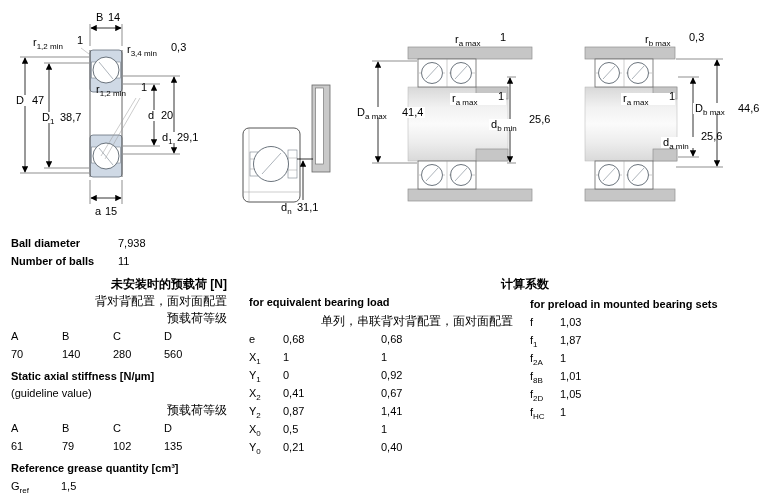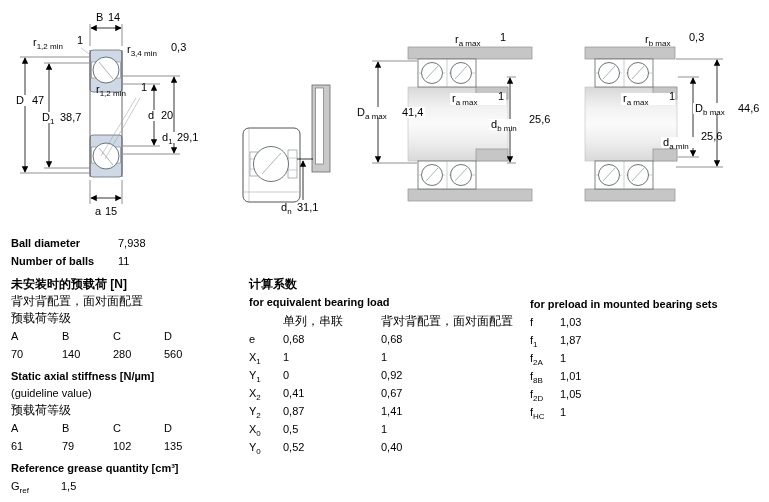--- a/index.html
+++ b/index.html
@@ -17,21 +17,21 @@
   .slash{stroke:#8a949e;stroke-width:0.7;}
   .housing{fill:#c6c6c6;stroke:#909090;stroke-width:0.7;}
   .pairbox{fill:#fff;stroke:#666;stroke-width:0.8;}
   .bgw{fill:#fff;}
   
   .col{position:absolute;line-height:18px;}
   .col-left{left:11px;top:234px;width:216px;}
   .col-mid{left:228px;top:276px;width:300px;margin-left:21px;}
   .col-right{left:530px;top:295px;width:239px;}
   .b{font-weight:bold;}
-  .zh{font-size:12px;line-height:17px;}
+  .zh{font-size:12px;line-height:17px;text-align:right;}
   .kv{display:flex;align-items:baseline;}
   .kv .k{width:107px;}
   .kv.grease .k{width:50px;}
   .g4{display:flex;}
   .g4 span{width:51px;}
   sub{font-size:8px;line-height:0;}
   .sp6{height:6px;}
   .sp4{height:4px;}
   .crow{display:flex;}
   .clab{width:34px;}
@@ -365,21 +365,21 @@
       <span class="cv1">0,87</span>
       <span class="cv2">1,41</span>
     </div>
     <div class="crow">
       <span class="clab"><span>X</span><sub>0</sub></span>
       <span class="cv1">0,5</span>
       <span class="cv2">1</span>
     </div>
     <div class="crow">
       <span class="clab"><span>Y</span><sub>0</sub></span>
-      <span class="cv1">0,52</span>
+      <span class="cv1">0,21</span>
       <span class="cv2">0,40</span>
     </div>
   </div>
 
   <div class="col col-right">
     <div class="b">for preload in mounted bearing sets</div>
     <div class="pfrow">
       <span class="pflab"><span>f</span><sub></sub></span>
       <span>1,03</span>
     </div>

